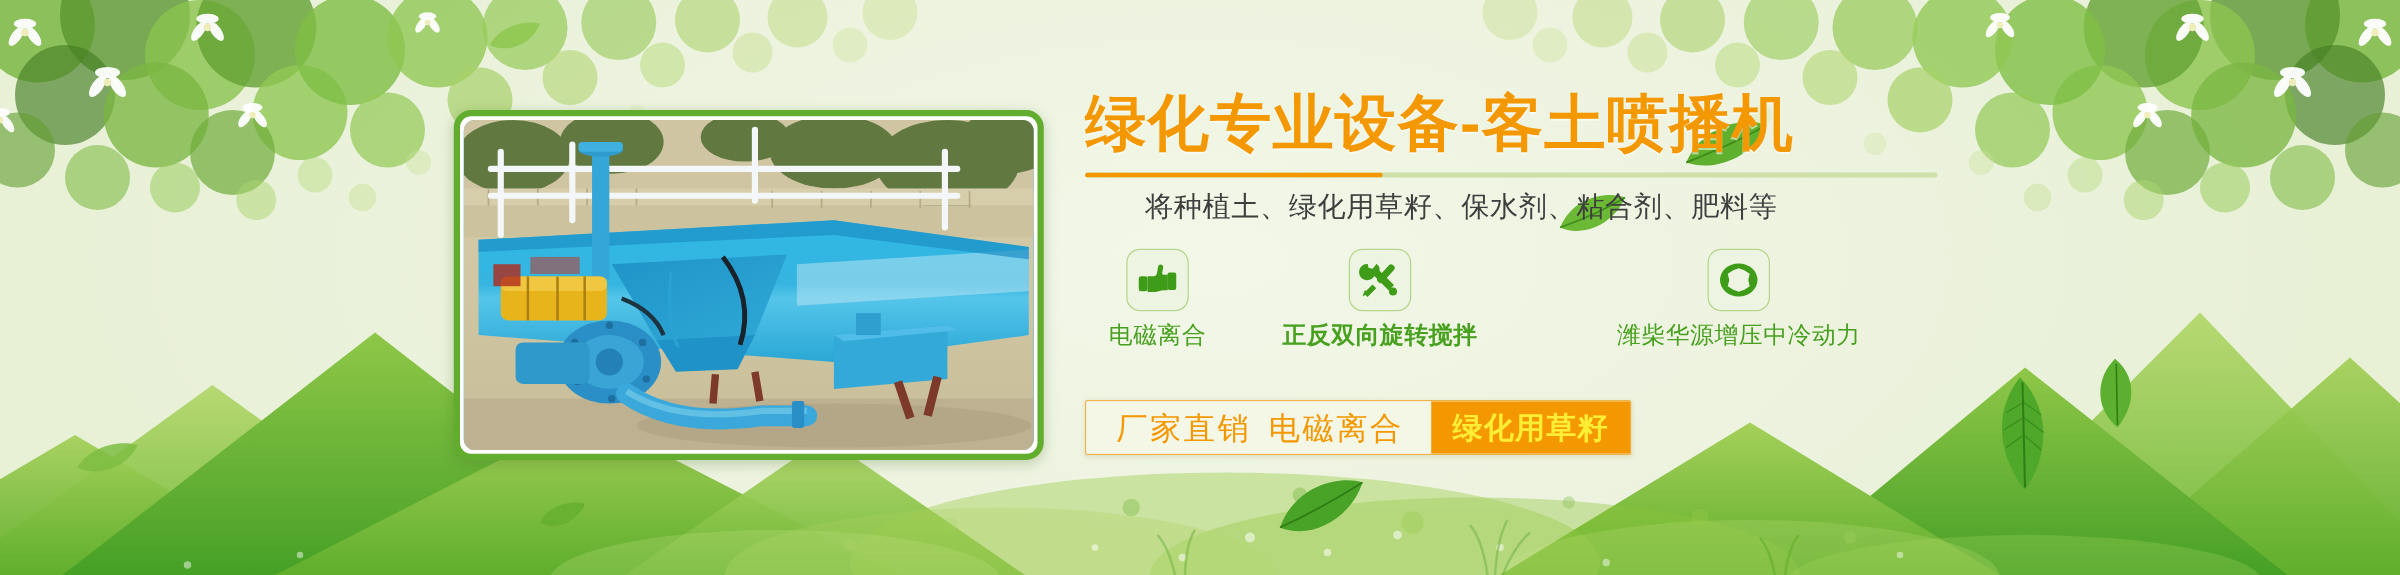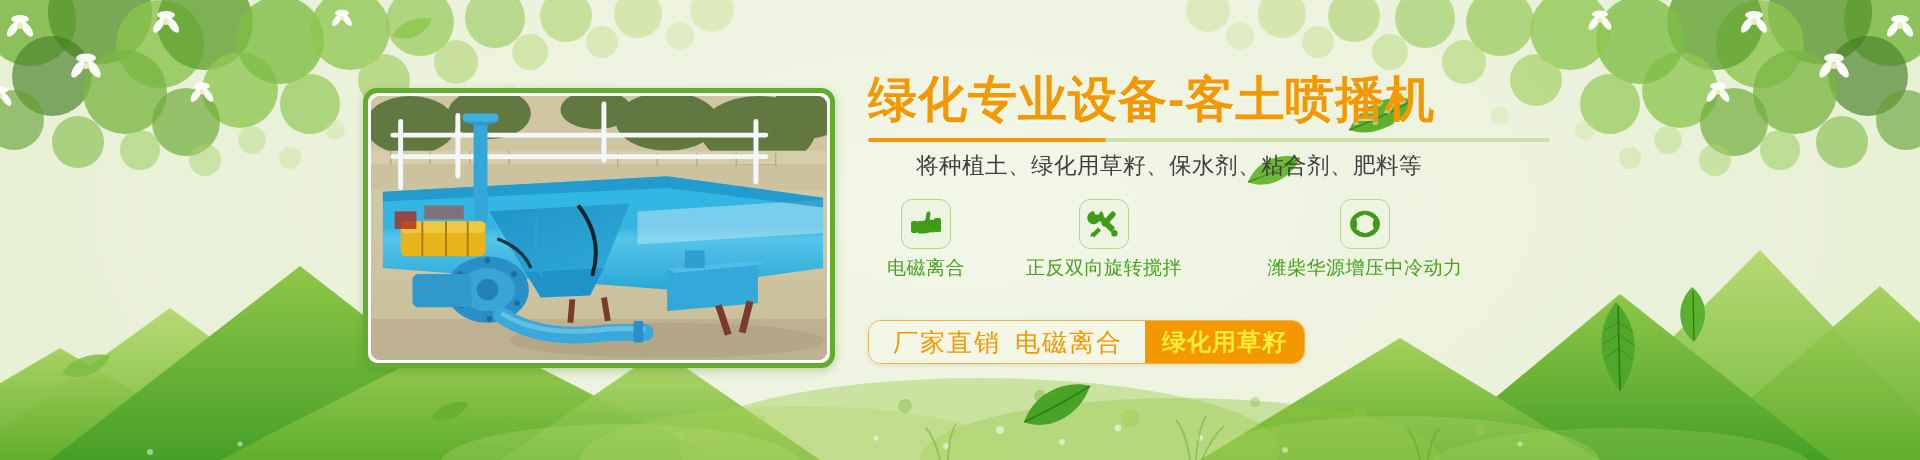--- a/index.html
+++ b/index.html
@@ -84,21 +84,21 @@
     margin-top:6px; font-size:19px; color:#47a01e;
     letter-spacing:.5px; white-space:nowrap;
   }
 
   
   #cta {
     position:absolute; left:868px; top:320px;
     display:flex; align-items:stretch;
     height:44px;
     border:1px solid #f0b24a;
-    border-radius:13px;
+    border-radius:2px;
     overflow:hidden;
     box-shadow:0 1px 4px rgba(150,120,40,.18);
   }
   #cta-text {
     display:flex; align-items:center;
     padding:0 22px 0 24px;
     background:#f4f6e6;
     color:#f39800; font-size:25px; letter-spacing:2px;
     white-space:nowrap;
   }
@@ -504,35 +504,35 @@
             <path d="M9 13 l5 0 c1.6 0 2.4 -1.4 2.6 -2.6 l.8 -4.6 c.2 -1.4 1.2 -2.4 2.4 -2.2
                      c1.2 .2 1.9 1.3 1.7 2.6 l-.8 4.2 c-.1 .8 .4 1.4 1.2 1.4 l3.3 0 l0 12.4
                      l-3.6 0 c-2.2 0 -3.4 1.3 -6.1 1.3 l-6.5 0 z" fill="#3f9c18"></path>
             <rect x="25" y="10" width="7" height="14" rx="1.6" fill="#3f9c18"></rect>
             <rect x="2" y="13" width="7" height="12" rx="2" fill="#3f9c18"></rect>
           </svg>
         </div>
         <div class="flabel">电磁离合</div>
       </div>
 
-      <div class="feature" style="left:138px;width:196px;">
+      <div class="feature" style="left:138px;width:196px;font-weight:bold;">
         <div class="ficon">
           <svg width="34" height="34" viewBox="0 0 34 34">
             <path d="M6.5 4.2 a6.5 6.5 0 1 0 6 9.6 l11.5 11.5 l4.2 -4.2 l-11.5 -11.5
                      a6.5 6.5 0 0 0 -2.4 -5.6 l-3.2 4 l-3.3 -.7 l-.6 -3.1 z" fill="#3f9c18"></path>
             <rect x="19" y="3" width="5.4" height="18" rx="2.4" transform="rotate(42 21.7 12)" fill="#3f9c18"></rect>
             <circle cx="27.4" cy="26.2" r="3.2" fill="#3f9c18"></circle>
             <path d="M4 27.5 l7 -7 l3 3 l-7 7 z" fill="#3f9c18"></path>
             <path d="M3 30 l2 -5 l3 3 z" fill="#3f9c18"></path>
           </svg>
         </div>
         <div class="flabel">正反双向旋转搅拌</div>
       </div>
 
-      <div class="feature" style="left:374px;width:246px;">
+      <div class="feature" style="left:400px;width:246px;">
         <div class="ficon">
           <svg width="34" height="34" viewBox="0 0 34 34">
             <ellipse cx="17" cy="17" rx="15" ry="13.2" fill="#3f9c18"></ellipse>
             <path d="M17 7.5 l4.4 1.6 l4.4 2.8 l-1.2 5 l1.2 5 l-4.4 2.8 l-4.4 1.6
                      l-4.4 -1.6 l-4.4 -2.8 l1.2 -5 l-1.2 -5 l4.4 -2.8 z" fill="#eef4e2"></path>
           </svg>
         </div>
         <div class="flabel">潍柴华源增压中冷动力</div>
       </div>
 

